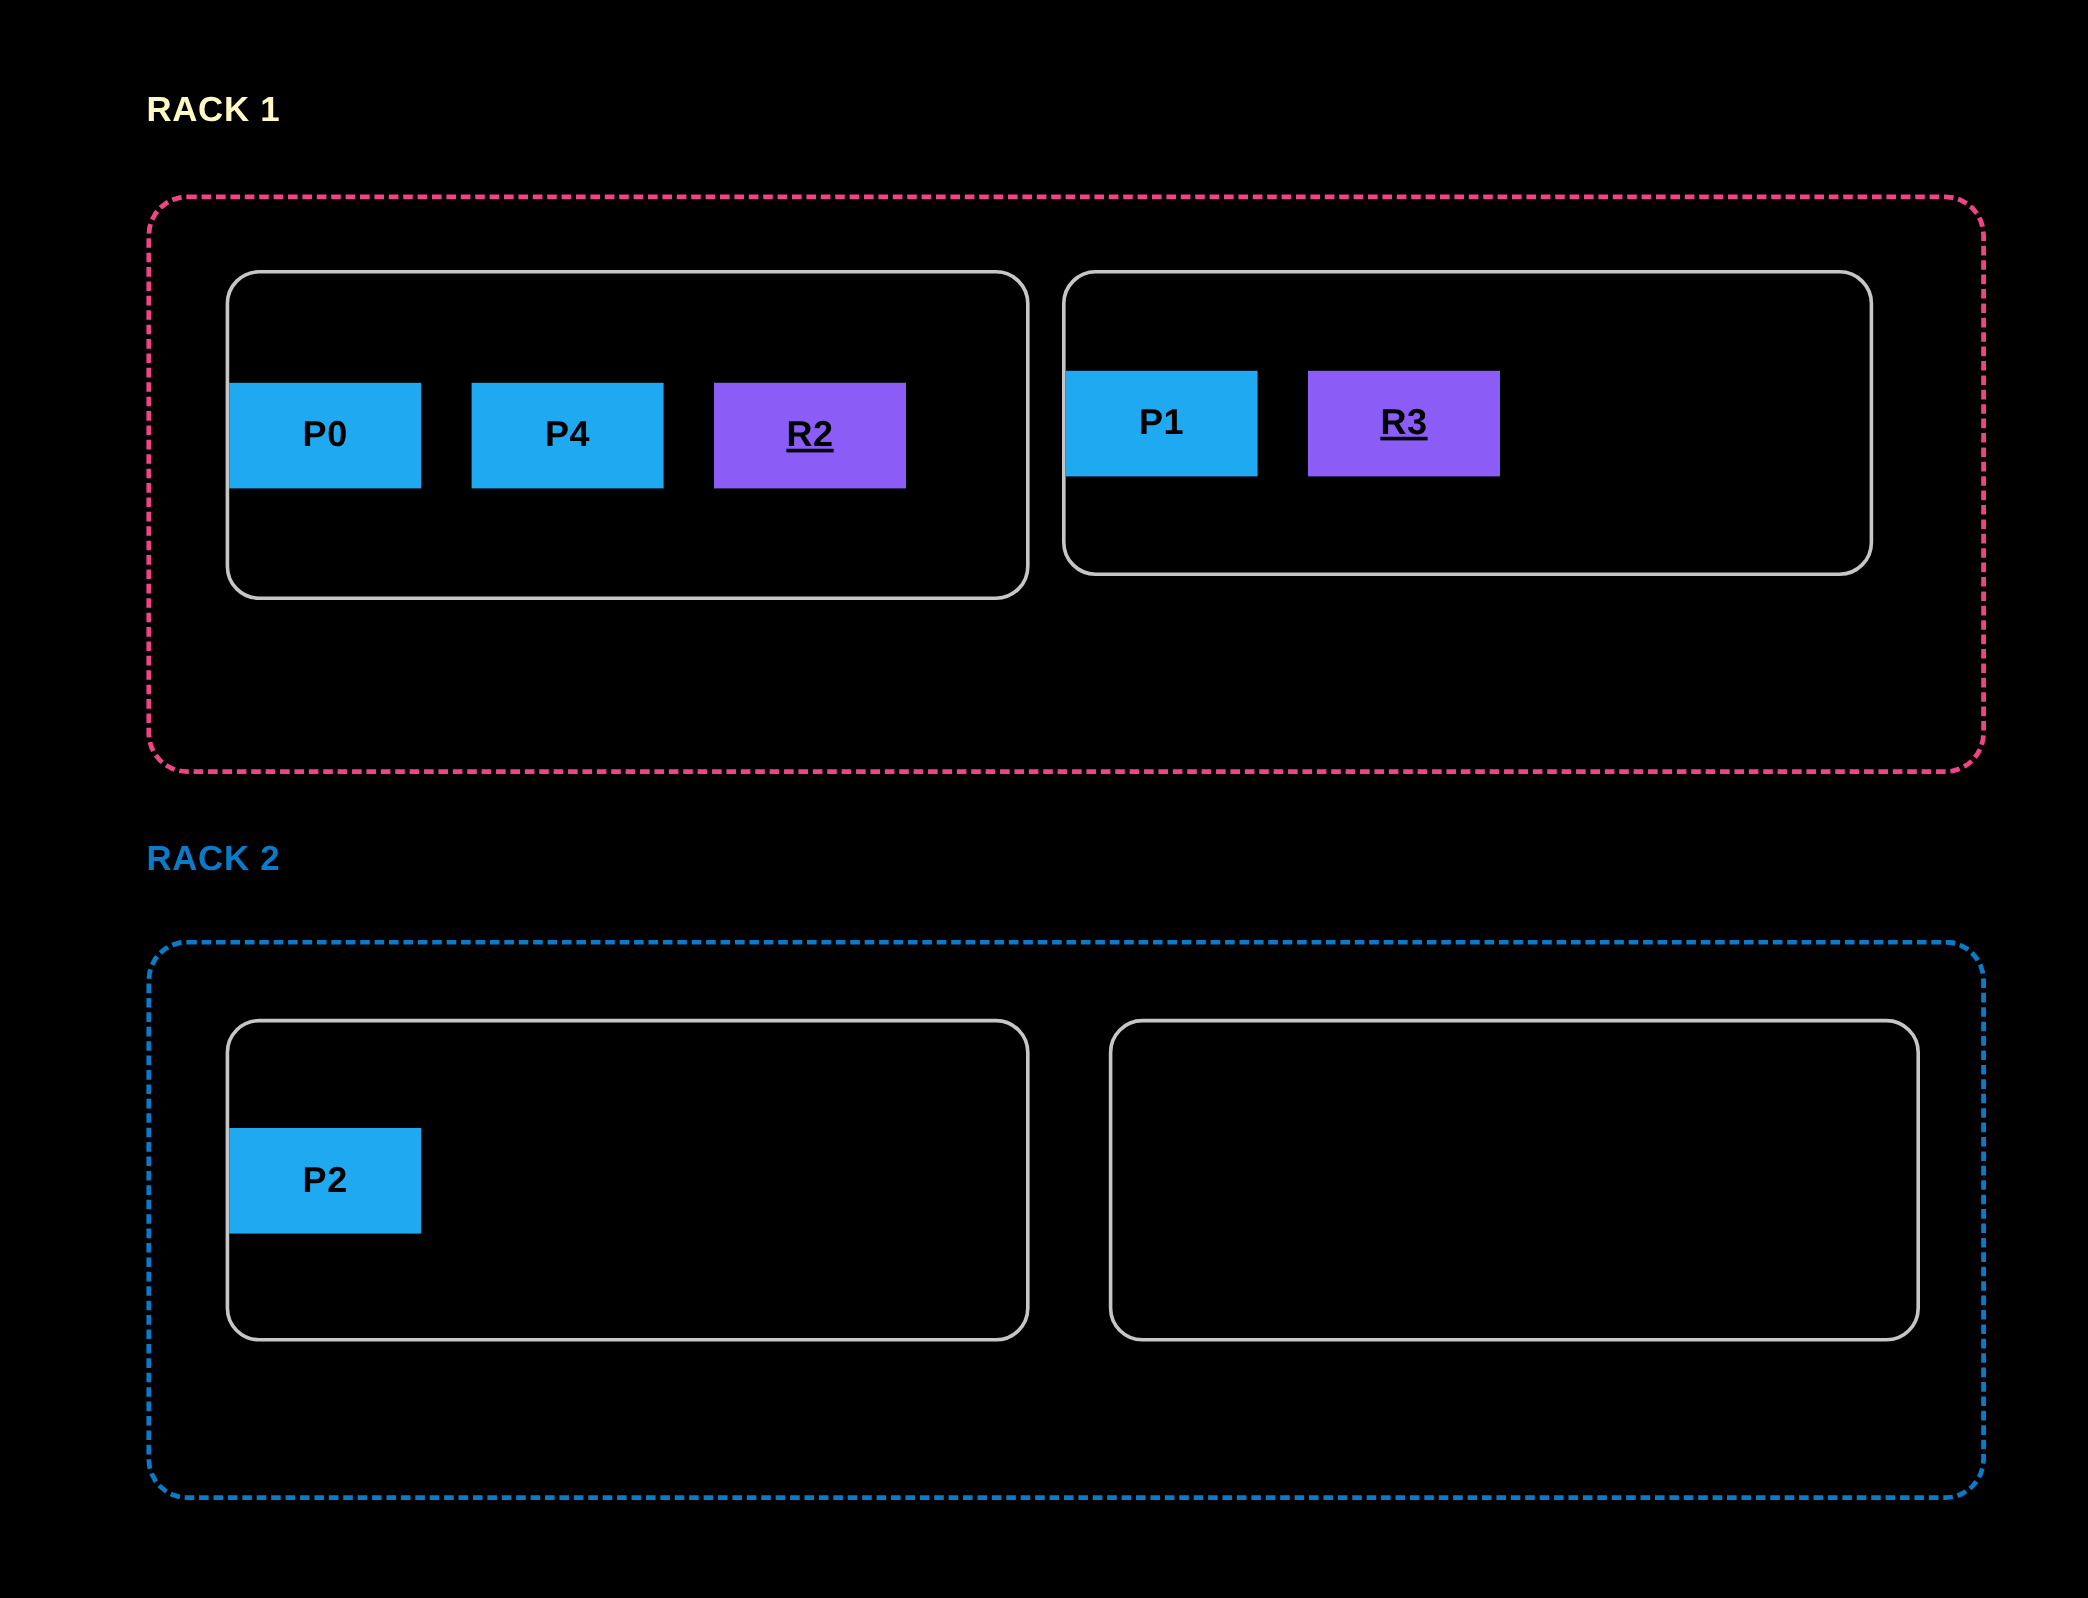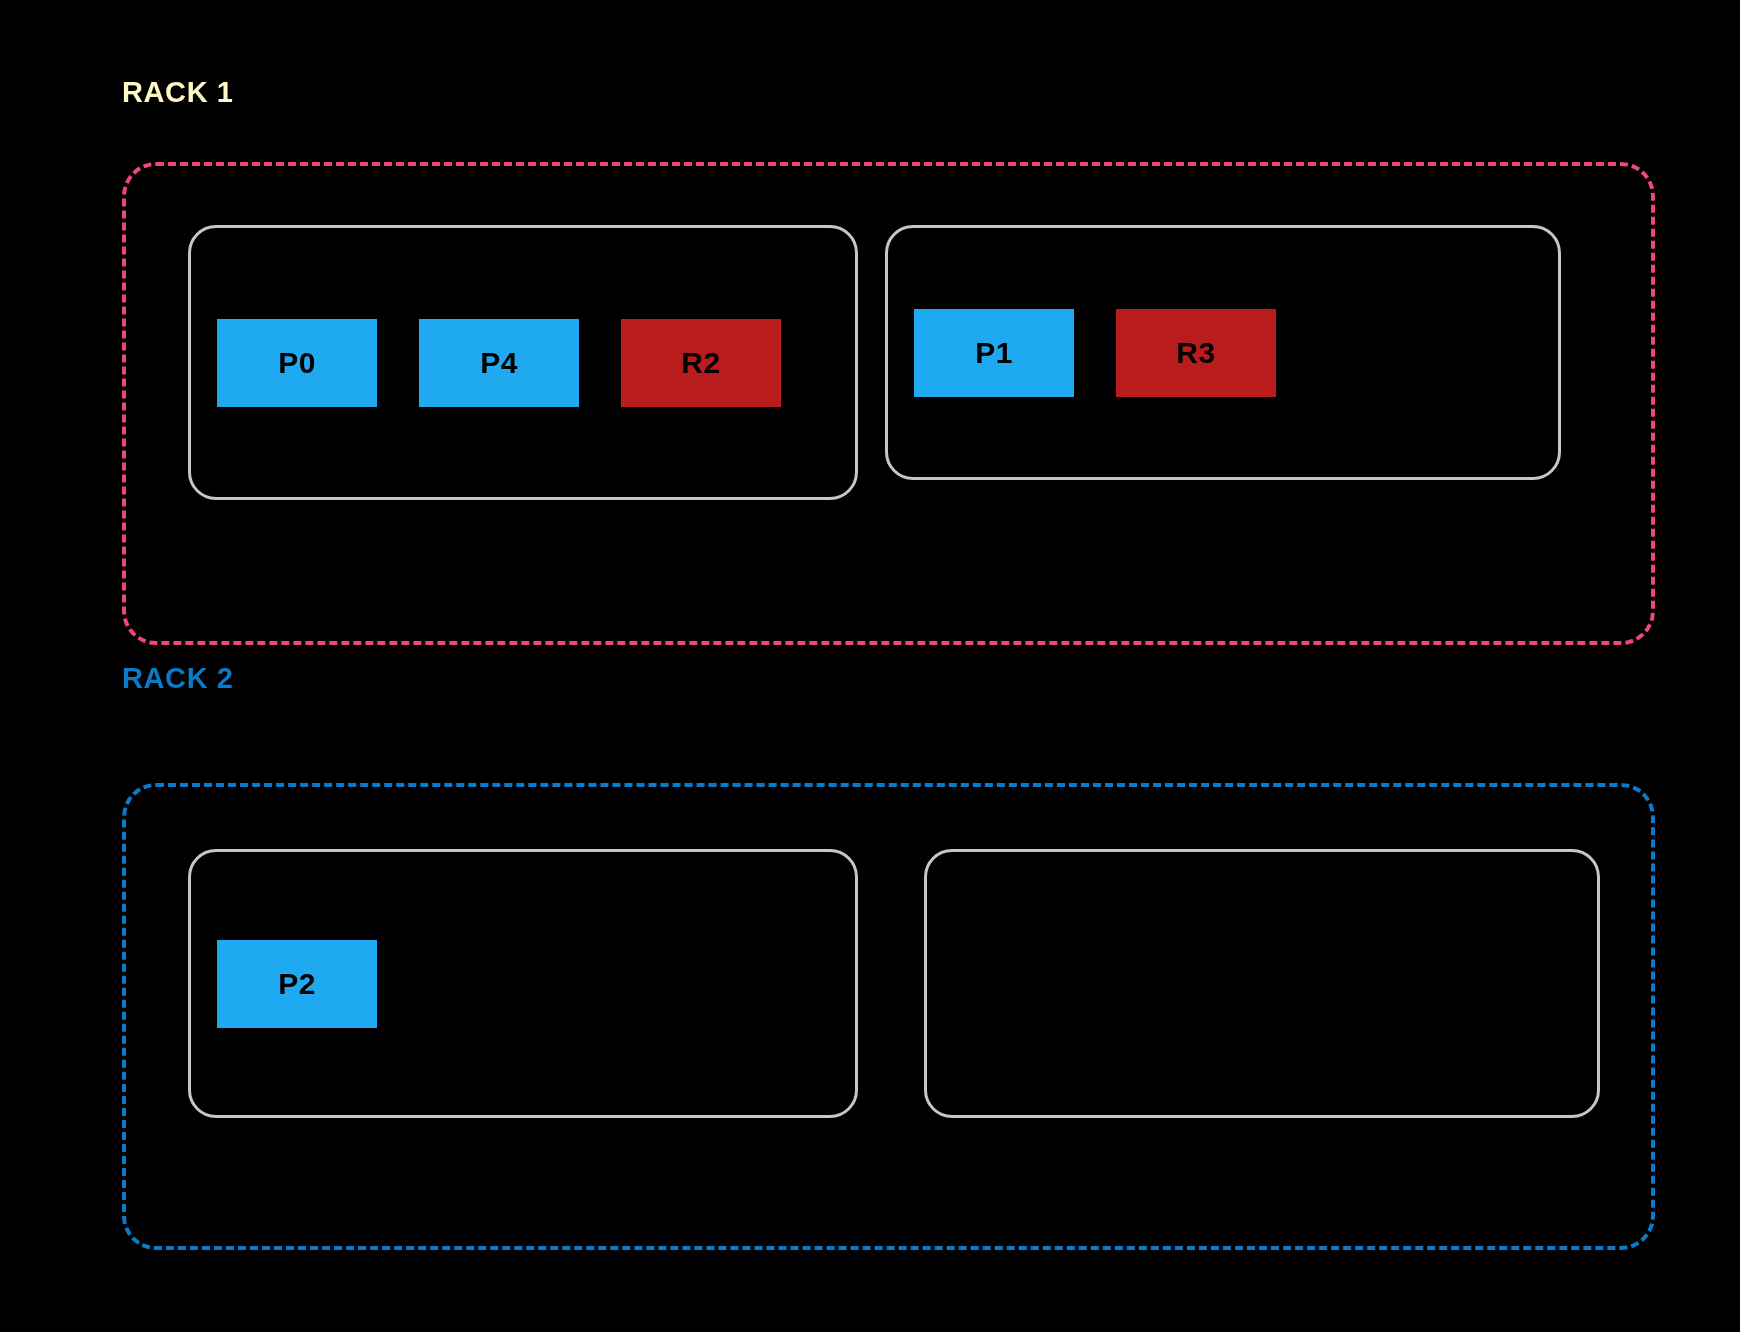--- a/index.html
+++ b/index.html
@@ -57,41 +57,40 @@
   .node-slots {
     position: absolute;
     left: 0;
     right: 0;
     top: 50%;
     transform: translateY(-50%);
     display: flex;
     flex-direction: row;
     align-items: center;
     box-sizing: border-box;
-    margin-left: 26px;
   }
 
   .chip {
     width: 160px;
     height: 88px;
     margin-right: 42px;
     display: flex;
     align-items: center;
     justify-content: center;
     font-size: 30px;
     font-weight: bold;
     color: #000000;
     letter-spacing: 0.5px;
     box-sizing: border-box;
   }
 
   .chip:last-child { margin-right: 0; }
 
   .chip.partition { background: #1fa9f1; }
-  .chip.replica   { background: #b91c1c; }
+  .chip.replica   { background: #8b5cf6; text-decoration: underline; }
 </style>
 </head>
 <body>
 
 <div id="canvas">
 
   <div class="rack">
 
     <div class="rack-label" style="left:122px; top:78px; color:#fef9c3;">RACK 1</div>
 
@@ -109,21 +108,21 @@
       <div class="node-slots">
         <div class="chip partition">P1</div>
         <div class="chip replica">R3</div>
       </div>
     </div>
 
   </div>
 
   <div class="rack">
 
-    <div class="rack-label" style="left:122px; top:664px; color:#0b7ac9;">RACK 2</div>
+    <div class="rack-label" style="left:122px; top:702px; color:#0b7ac9;">RACK 2</div>
 
     <div class="rack-box" style="left:122px; top:783px; width:1533px; height:467px; border-color:#0b7ac9;"></div>
 
     <div class="node" style="left:188px; top:849px; width:670px; height:269px;text-align:right;">
       <div class="node-slots">
         <div class="chip partition">P2</div>
       </div>
     </div>
 
     <div class="node" style="left:924px; top:849px; width:676px; height:269px;">

